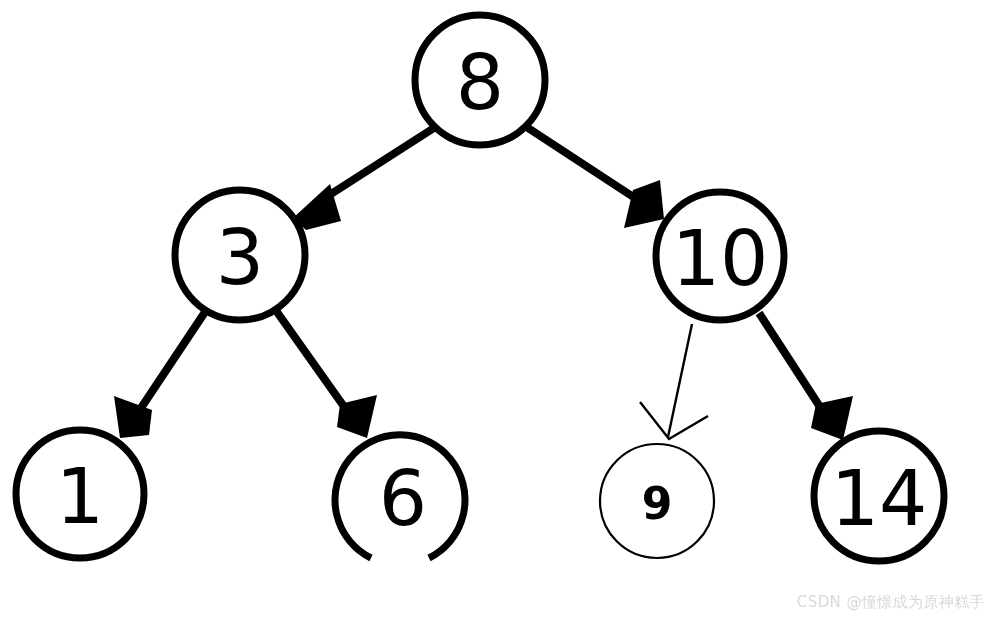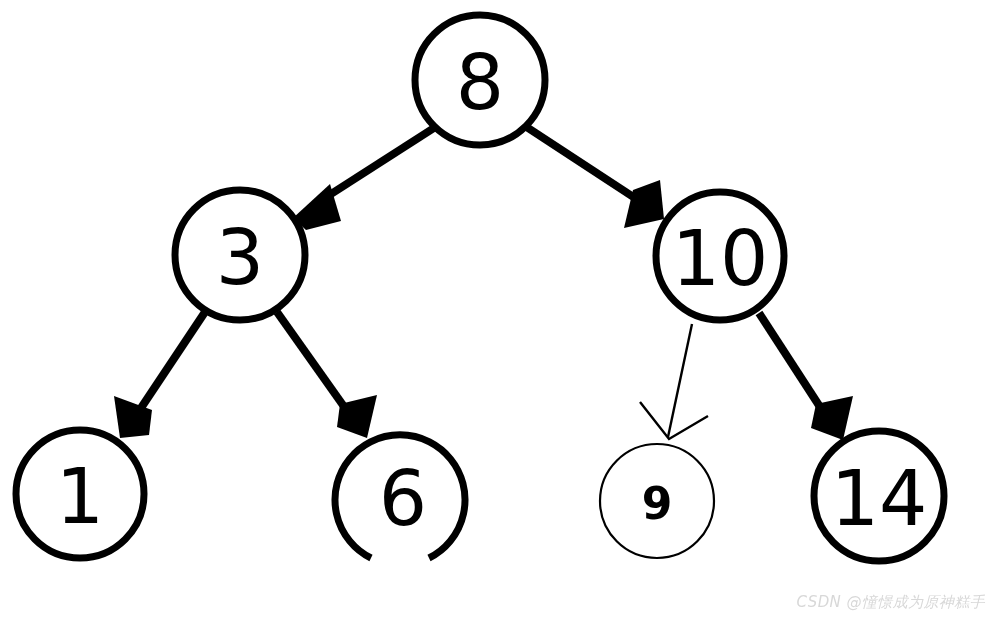--- a/index.html
+++ b/index.html
@@ -82,21 +82,20 @@
   .watermark {
     position: absolute;
     right: 6px;
     bottom: 13px;
     font-family: "DejaVu Sans", sans-serif;
     font-size: 15px;
     color: #d8d8d8;
     letter-spacing: 0.4px;
     white-space: nowrap;
     user-select: none;
-    font-style: italic;
   }
 </style>
 </head>
 <body>
 
 <div id="diagram-root">
 
   <svg id="tree-svg" width="991" height="625" viewBox="0 0 991 625">
 
     <g>

